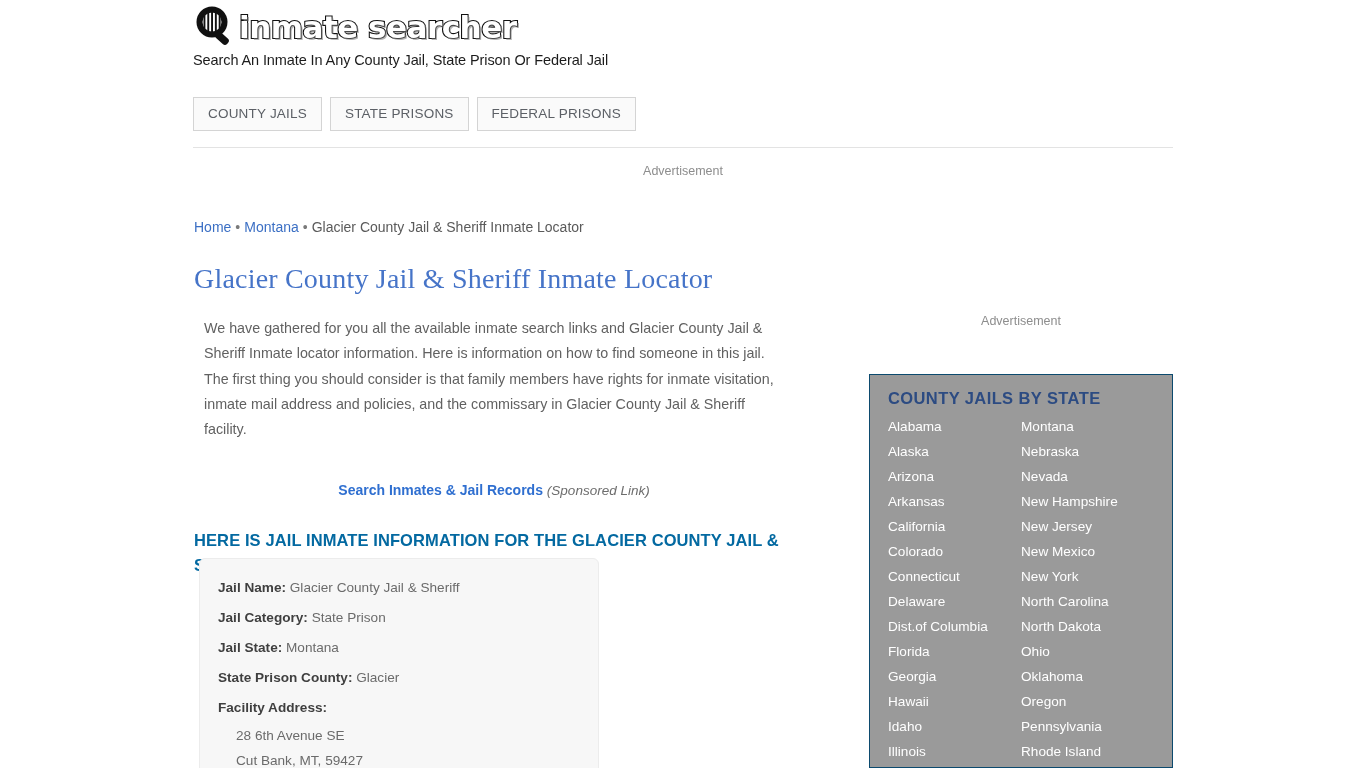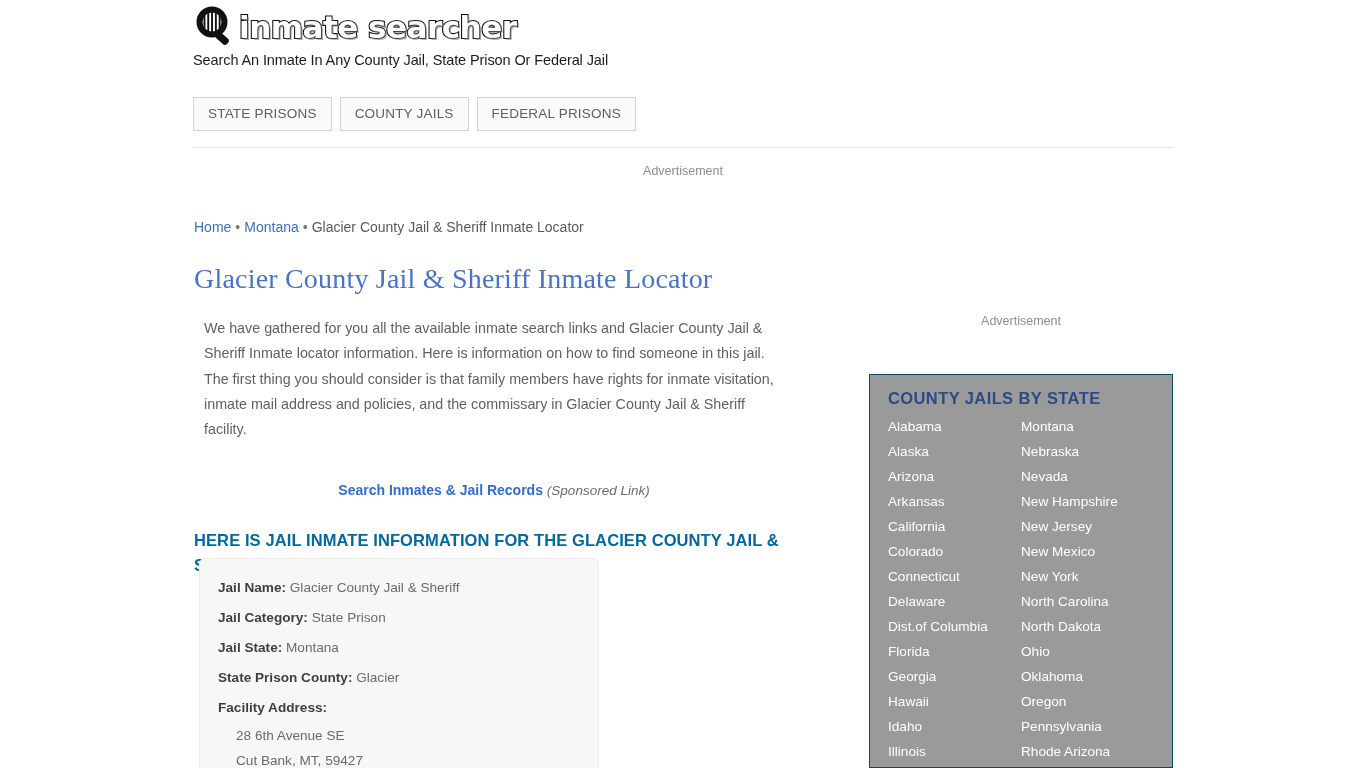--- a/index.html
+++ b/index.html
@@ -223,22 +223,22 @@
           <circle cx="19" cy="17" r="10.5" fill="none" stroke="#111111" stroke-width="2"></circle>
           <rect x="26" y="25.5" width="15" height="7.5" rx="3.2" fill="#111111" transform="rotate(42 26 25.5)"></rect>
         </svg>
       </span>
       <span class="logo-text">inmate searcher</span>
     </div>
     <div class="tagline">Search An Inmate In Any County Jail, State Prison Or Federal Jail</div>
   </div>
 
   <div class="nav">
+    <div class="nav-item">COUNTY JAILS</div>
     <div class="nav-item">STATE PRISONS</div>
-    <div class="nav-item">COUNTY JAILS</div>
     <div class="nav-item">FEDERAL PRISONS</div>
   </div>
 
   <div class="divider"></div>
 
   <div class="ad-label-top">Advertisement</div>
 
   <div class="breadcrumb">
     <a href="#">Home</a><span class="sep">•</span><a href="#">Montana</a><span class="sep">•</span><span>Glacier County Jail &amp; Sheriff Inmate Locator</span>
   </div>
@@ -305,18 +305,18 @@
           <a href="#">New Hampshire</a>
           <a href="#">New Jersey</a>
           <a href="#">New Mexico</a>
           <a href="#">New York</a>
           <a href="#">North Carolina</a>
           <a href="#">North Dakota</a>
           <a href="#">Ohio</a>
           <a href="#">Oklahoma</a>
           <a href="#">Oregon</a>
           <a href="#">Pennsylvania</a>
-          <a href="#">Rhode Arizona</a>
+          <a href="#">Rhode Island</a>
         </div>
     </div>
   </div>
 
 </div>
 
 </body></html>

